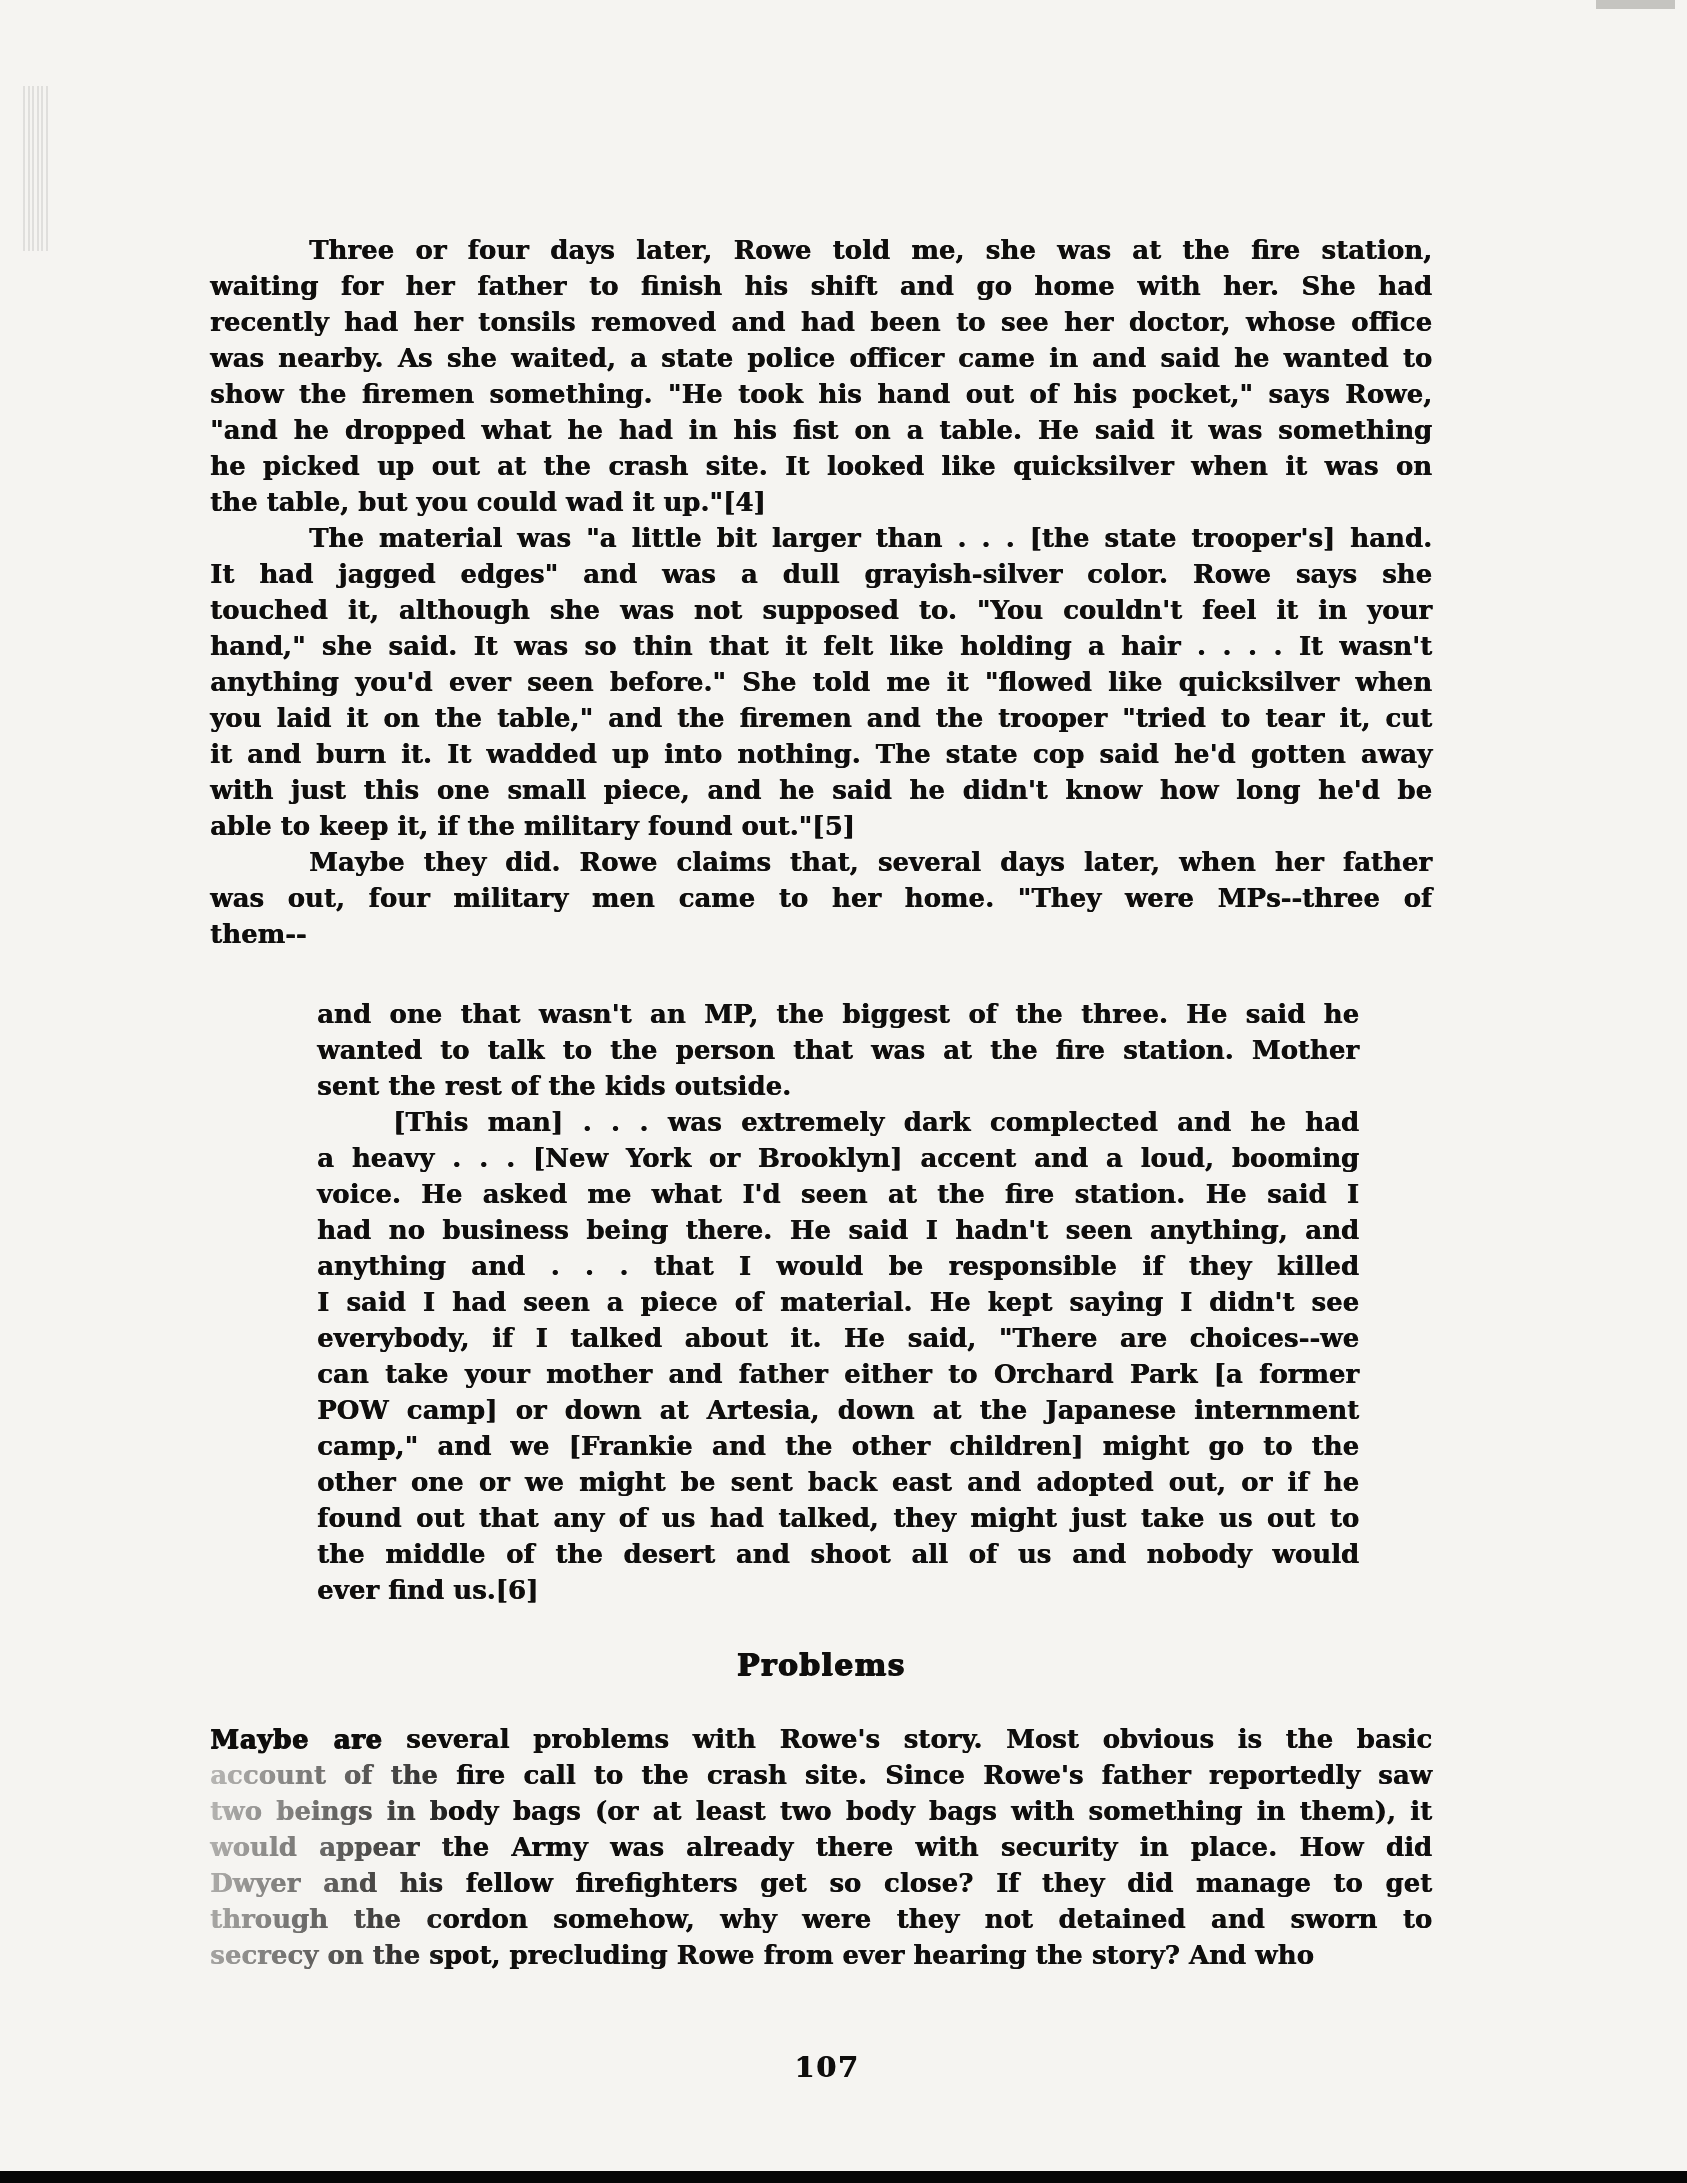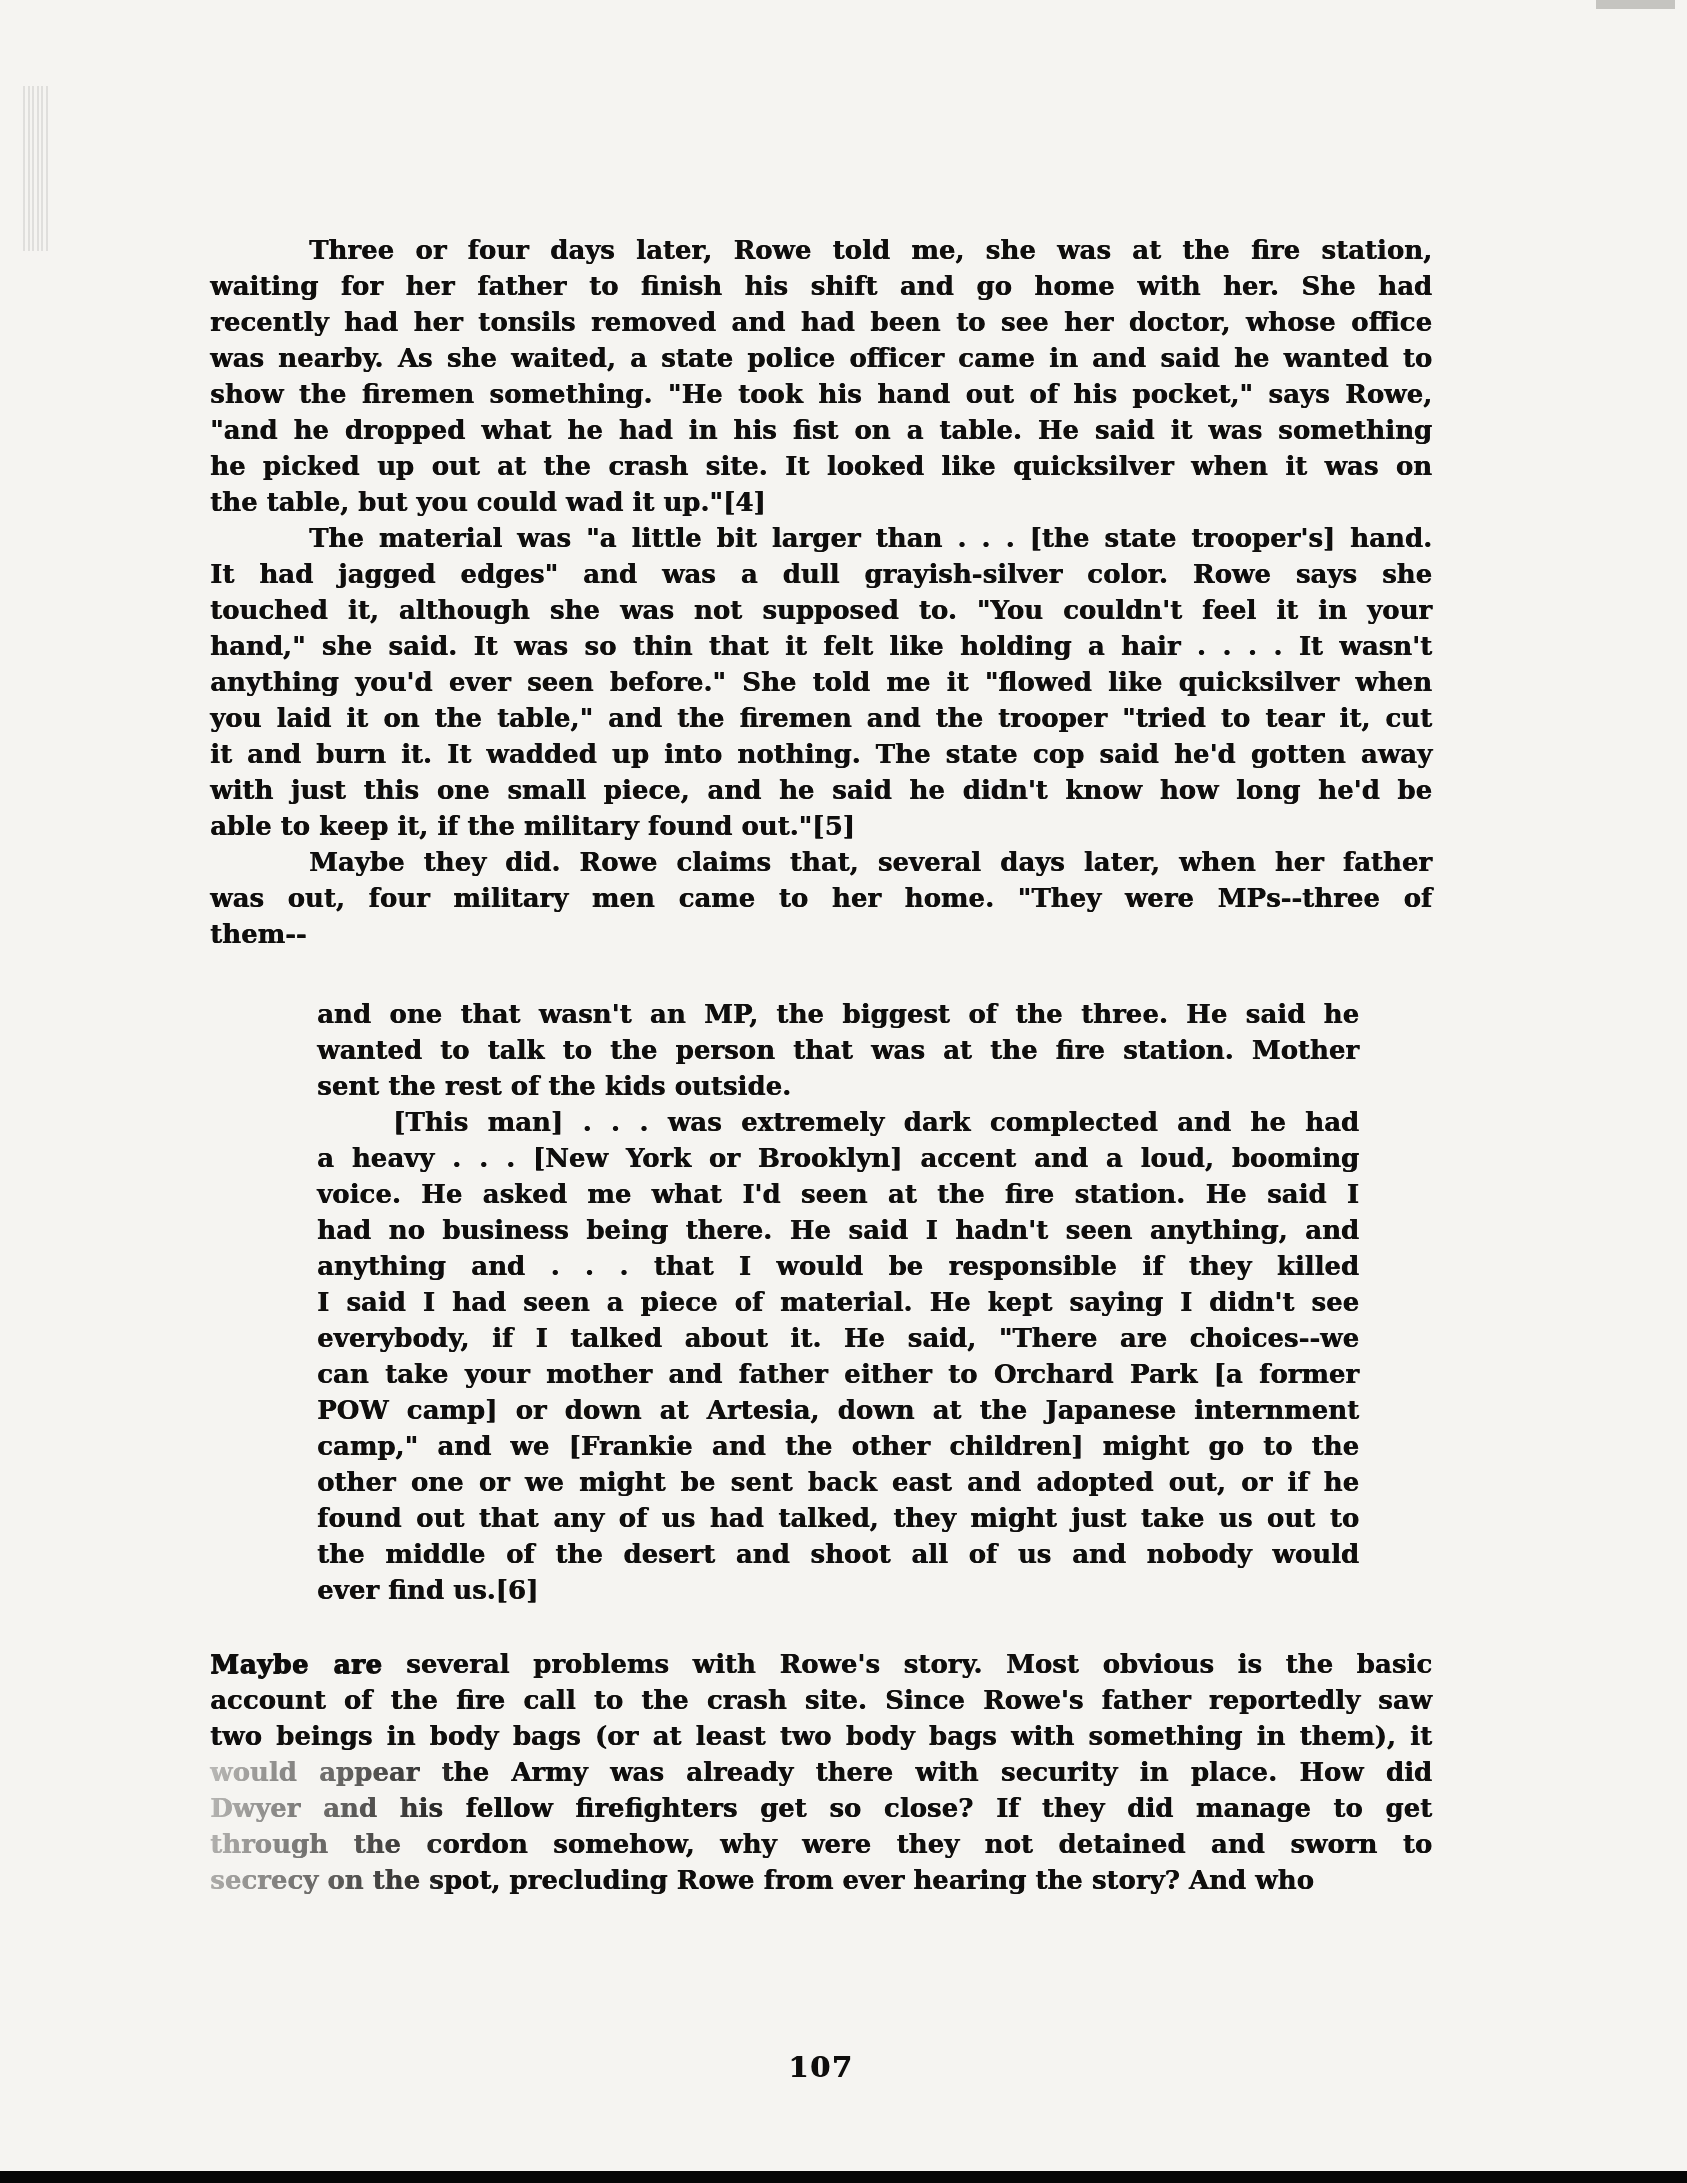--- a/index.html
+++ b/index.html
@@ -43,21 +43,21 @@
     text-shadow:1.1px 0 0 currentColor, 0 0.7px 0 currentColor;
   }
   .after-heading{margin-top:38px;}
   .lead-bold{
     font-weight:700;
     letter-spacing:0.7px;
     text-shadow:1.1px 0 0 currentColor, 0 0.5px 0 currentColor;
   }
   .page-number{
     position:absolute;
-    left:210px;width:1222px;top:2050px;
+    left:216px;width:1222px;top:2050px;
     text-align:center;
     font-size:28.4px;
     font-weight:700;
     letter-spacing:2px;
     text-shadow:0.8px 0 0 currentColor;
   }
   .bottom-bar{
     position:absolute;
     left:0;right:0;bottom:0;height:12px;
     background:#060606;
@@ -134,20 +134,21 @@
         <div class="line">I said I had seen a piece of material.  He kept saying I didn't see</div>
         <div class="line">everybody, if I talked about it.  He said, "There are choices--we</div>
         <div class="line">can take your mother and father either to Orchard Park [a former</div>
         <div class="line">POW camp] or down at Artesia, down at the Japanese internment</div>
         <div class="line">camp," and we [Frankie and the other children] might go to the</div>
         <div class="line">other one or we might be sent back east and adopted out, or if he</div>
         <div class="line">found out that any of us had talked, they might just take us out to</div>
         <div class="line">the middle of the desert and shoot all of us and nobody would</div>
         <div class="line end">ever find us.[6]</div>
       </div>
+      <div class="block heading">Problems</div>
       <div class="block paragraph after-heading">
         <div class="line"><b class="lead-bold">Maybe are</b> several problems with Rowe's story.  Most obvious is the basic</div>
         <div class="line">account of the fire call to the crash site.  Since Rowe's father reportedly saw</div>
         <div class="line">two beings in body bags (or at least two body bags with something in them), it</div>
         <div class="line">would appear the Army was already there with security in place.    How did</div>
         <div class="line">Dwyer and his fellow firefighters get so close?  If they did manage to get</div>
         <div class="line">through the cordon somehow, why were they not detained and sworn to</div>
         <div class="line end">secrecy on the spot, precluding Rowe from ever hearing the story? And who</div>
       </div>
     </div>

